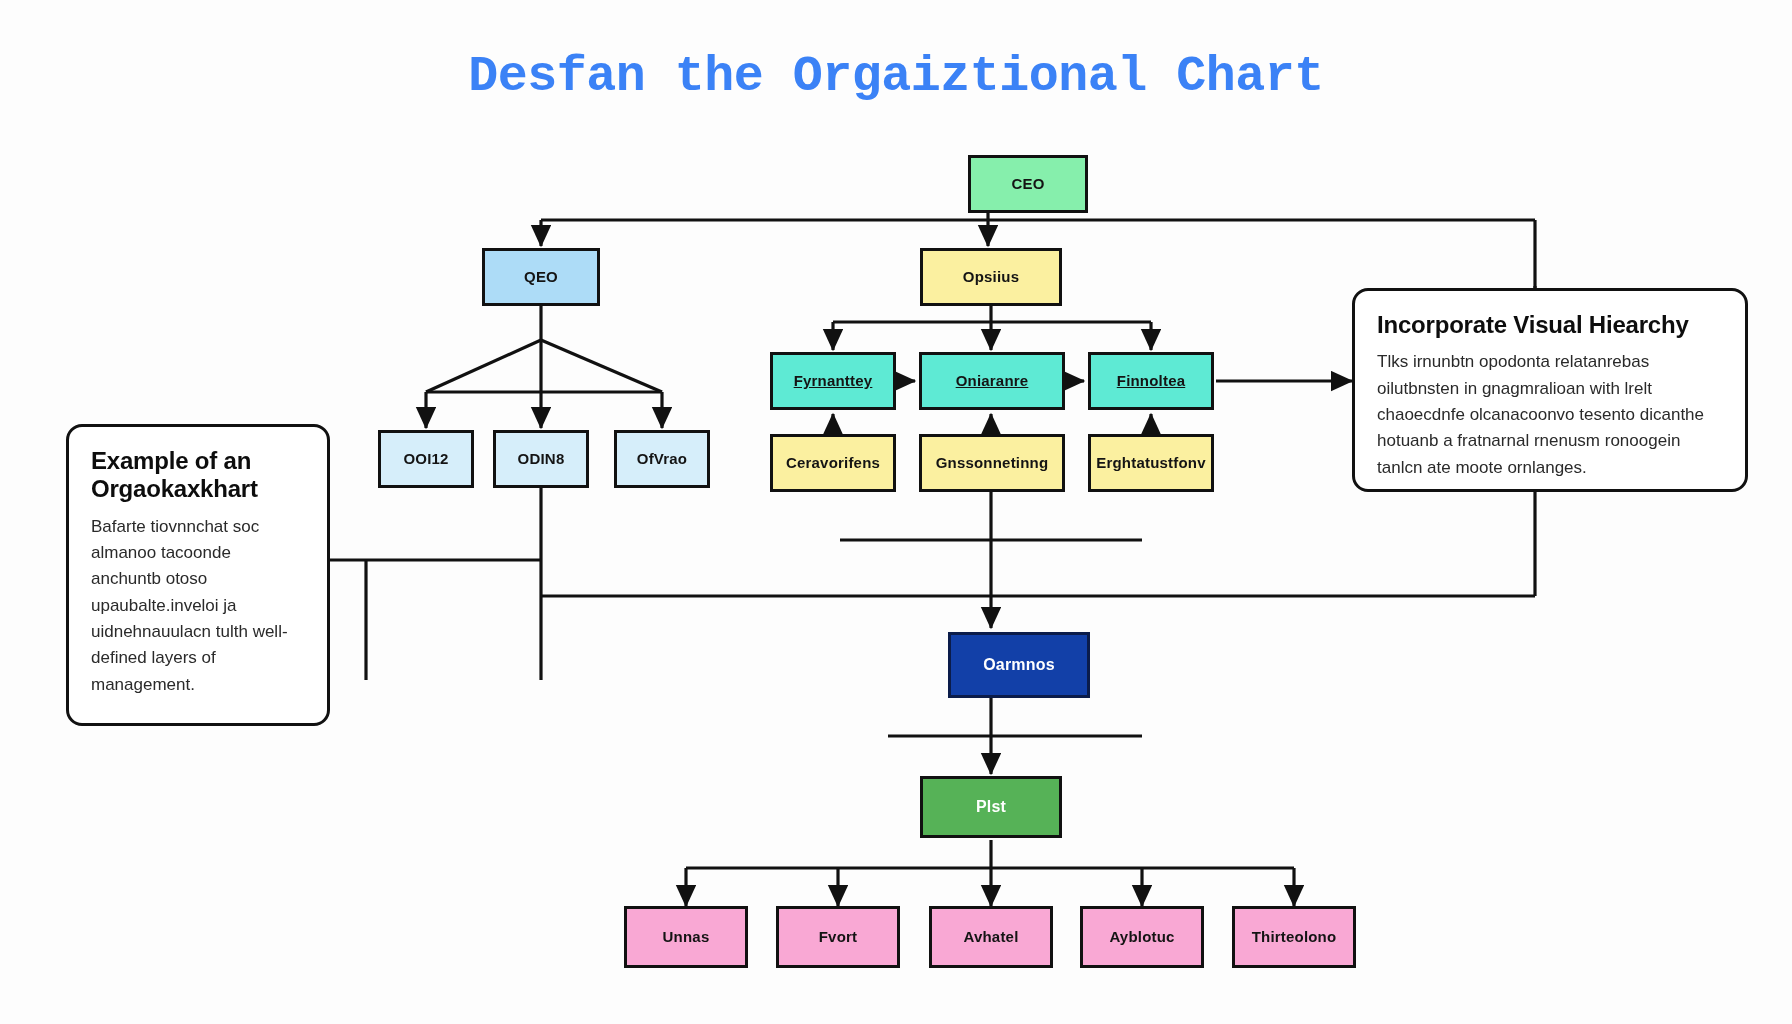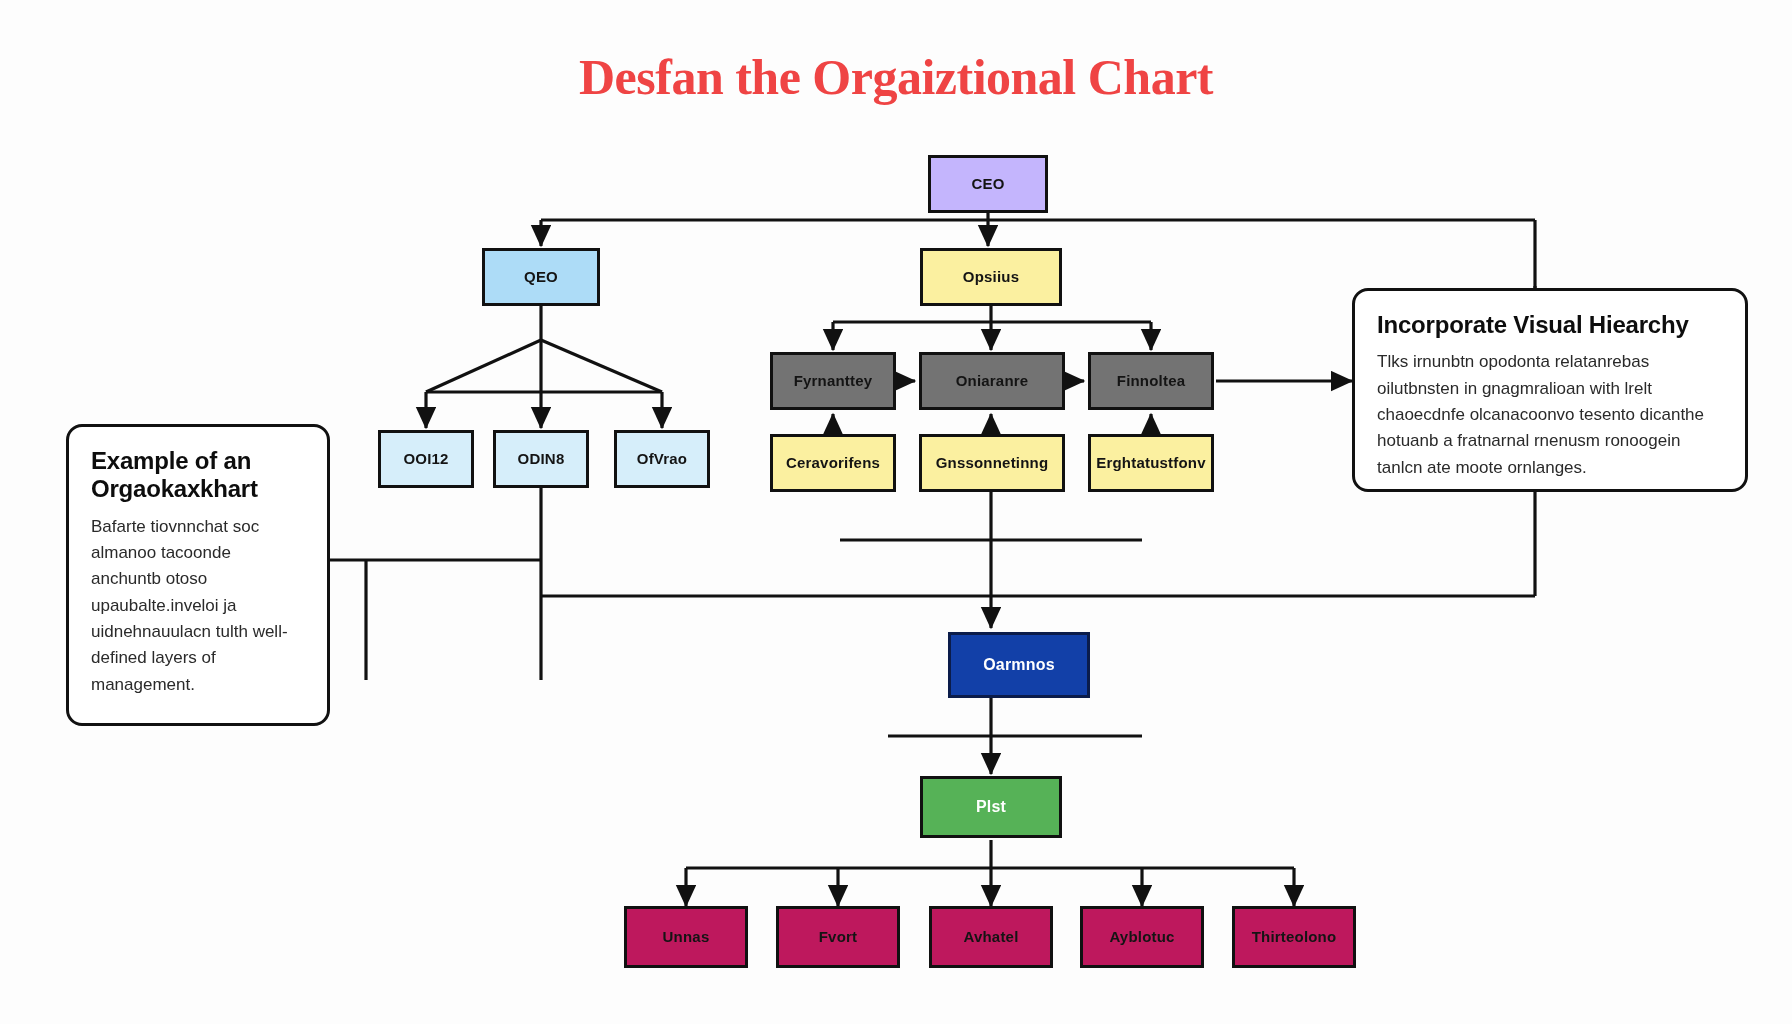--- a/index.html
+++ b/index.html
@@ -31,47 +31,47 @@
   
   .title {
     position: absolute;
     left: 0;
     top: 48px;
     width: 1792px;
     text-align: center;
     font-size: 50px;
     font-weight: bold;
     letter-spacing: -0.5px;
-    color: #ef4444;
-    font-family: Liberation Serif, serif;
+    color: #3b82f6;
+    font-family: Liberation Mono, monospace;
   }
 
   
   .node {
     position: absolute;
     box-sizing: border-box;
     border: 3px solid #111111;
     display: flex;
     align-items: center;
     justify-content: center;
     font-size: 15px;
     font-weight: bold;
     color: #141414;
     text-align: center;
     line-height: 1.1;
     letter-spacing: 0.2px;
   }
-  .node.plain   { background: #c4b5fd; border-width: 3px; }
+  .node.plain   { background: #86efac; border-width: 3px; margin-left: 40px; }
   .node.blue    { background: #addcf7; }
   .node.ltblue  { background: #d6eefa; }
   .node.yellow  { background: #fbf0a0; }
-  .node.purple  { background: #737373; }
+  .node.purple  { background: #5eead4; text-decoration: underline; }
   .node.navy    { background: #1240a8; color: #ffffff; border-color: #0b1c4a; }
   .node.green   { background: #56b257; color: #ffffff; }
-  .node.grey    { background: #be185d; }
+  .node.grey    { background: #f9a8d4; }
 
   
   .card {
     position: absolute;
     box-sizing: border-box;
     background: #ffffff;
     border: 3px solid #111111;
     border-radius: 16px;
     padding: 20px 22px 16px 22px;
   }

